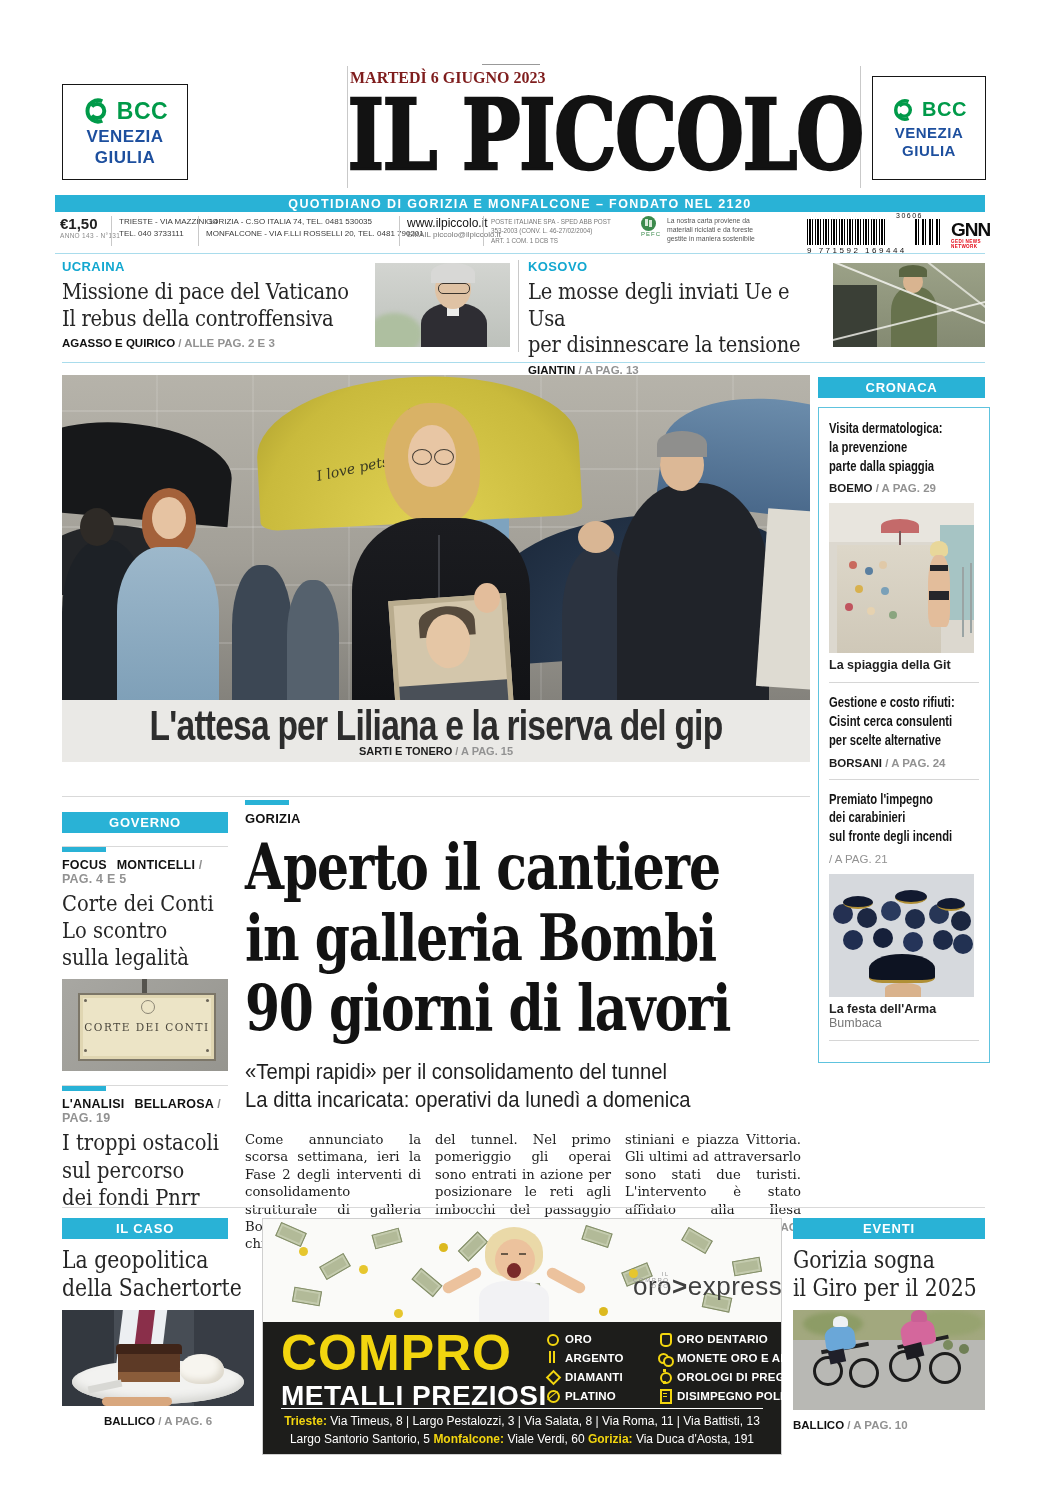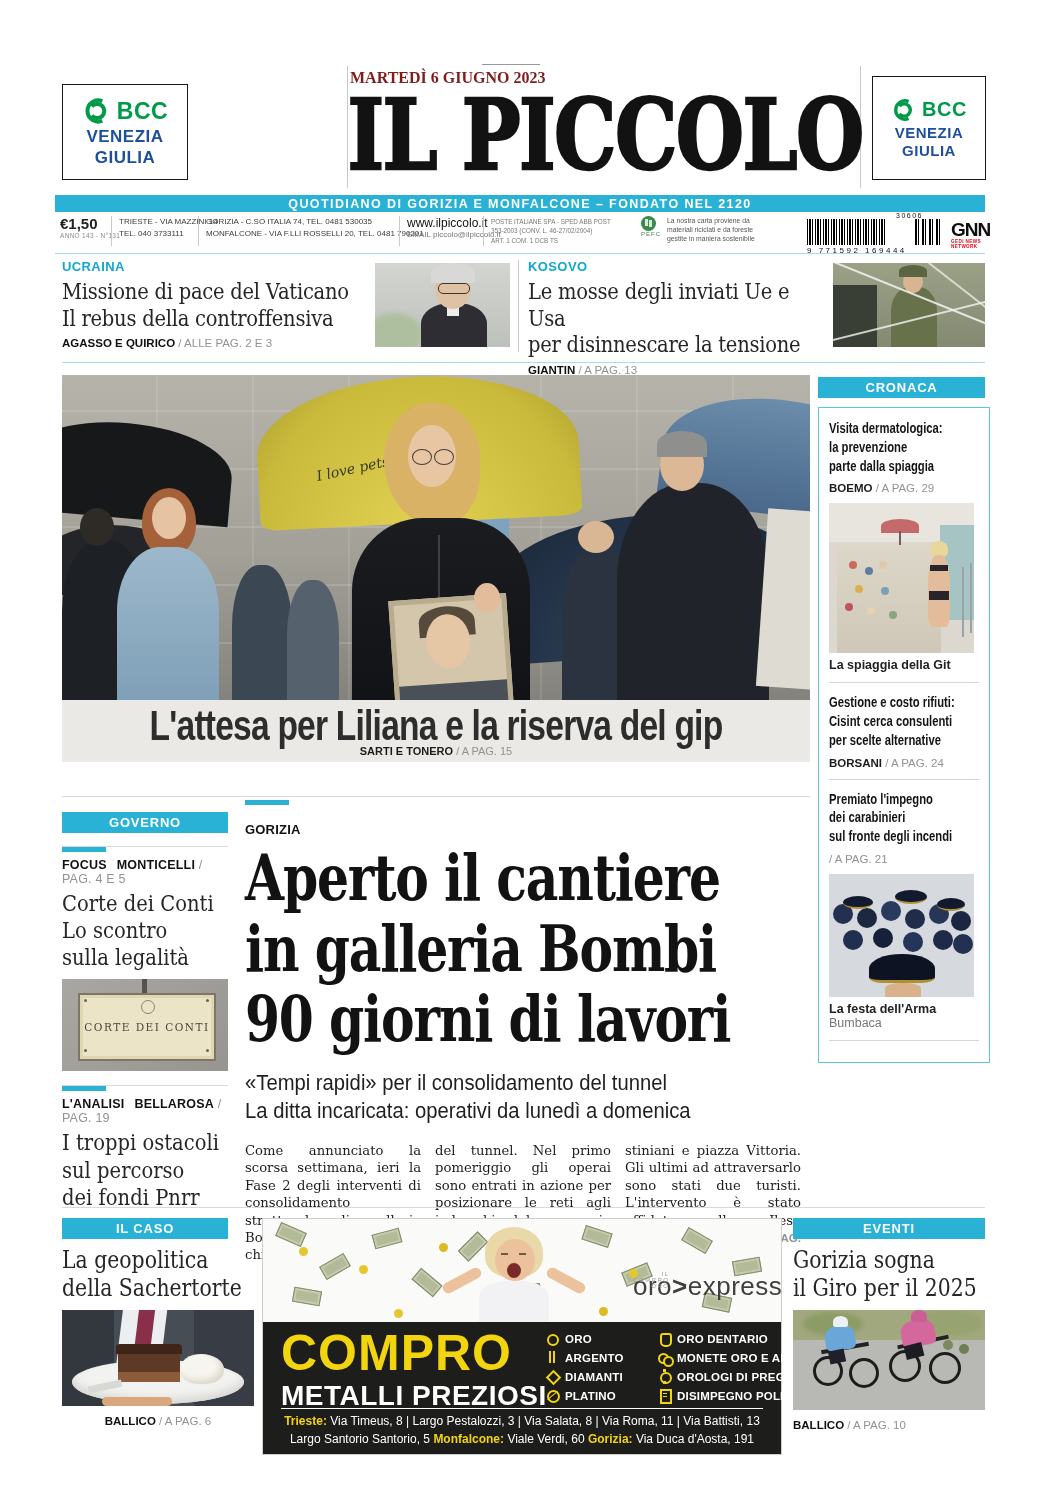--- a/index.html
+++ b/index.html
@@ -10,21 +10,21 @@
   .ml{white-space:pre-line}
   .nw{white-space:nowrap}
   .hr{background:#d9d9d9;height:1px}
   .cyhr{background:#a9dcec;height:1px}
   .vr{background:#c9c9c9;width:1px}
   .dash{width:44px;height:5px;background:#29b2d6}
   .cyanlabel{background:#29b2d6;color:#fff;font-weight:bold;font-size:13px;letter-spacing:.8px;
              display:flex;align-items:center;justify-content:center;height:21px}
   .kicker{color:#12a7d0;font-weight:bold;font-size:13px;letter-spacing:.4px}
   .byline{font-size:11.5px;font-weight:bold;color:#111}
-  .byline .pg,.pg{color:#929292;font-weight:normal}
+  .byline .pg,.pg{color:#929292;font-weight:bold}
   .cx75{transform:scaleX(.75);transform-origin:0 0}
   .cx80{transform:scaleX(.8);transform-origin:0 0}
   .cx85{transform:scaleX(.85);transform-origin:0 0}
   .cx92{transform:scaleX(.92);transform-origin:0 0}
   .ctr{position:absolute;left:50%;white-space:nowrap}
 
   
   .bcc-box{border:1.5px solid #161616;background:#fff;display:flex;flex-direction:column;
            align-items:center;justify-content:center;gap:1px}
   .bcc-row{display:flex;align-items:center;gap:5px}
@@ -403,21 +403,21 @@
         <span>L'ANALISI</span><span class="sp"></span><span>BELLAROSA</span><span class="pg"> / PAG. 19</span>
       </div>
       <div class="serif colh ml cx85" style="width:196px">I troppi ostacoli
 sul percorso
 dei fondi Pnrr</div>
     </div>
   </div>
 
   <div class="abs" style="left:245px;top:800px;width:556px">
     <div class="dash"></div>
-    <div class="gk" style="margin-top:17px;font-size:13px">GORIZIA</div>
+    <div class="gk" style="margin-top:6px;font-size:13px">GORIZIA</div>
     <div class="serif mainh ml cx80" style="width:695px">Aperto il cantiere
 in galleria Bombi
 90 giorni di lavori</div>
     <div class="subh ml cx92" style="width:604px">«Tempi rapidi» per il consolidamento del tunnel
 La ditta incaricata: operativi da lunedì a domenica</div>
     <div class="bcols bodytxt">
       <div>Come annunciato la scorsa settimana, ieri la Fase 2 degli interventi di consolidamento strutturale di galleria Bombi è iniziata con la chiusura</div>
       <div>del tunnel. Nel primo pomeriggio gli operai sono entrati in azione per posizionare le reti agli imbocchi del passaggio ciclopedonale tra via Giu-</div>
       <div><span>stiniani e piazza Vittoria. Gli ultimi ad attraversarlo sono stati due turisti. L'intervento è stato affidato alla Ilesa Costruzioni.</span> <span class="inlineby">BIZZI</span><span class="inlineby pg"> / A PAG. 20</span></div>
     </div>

